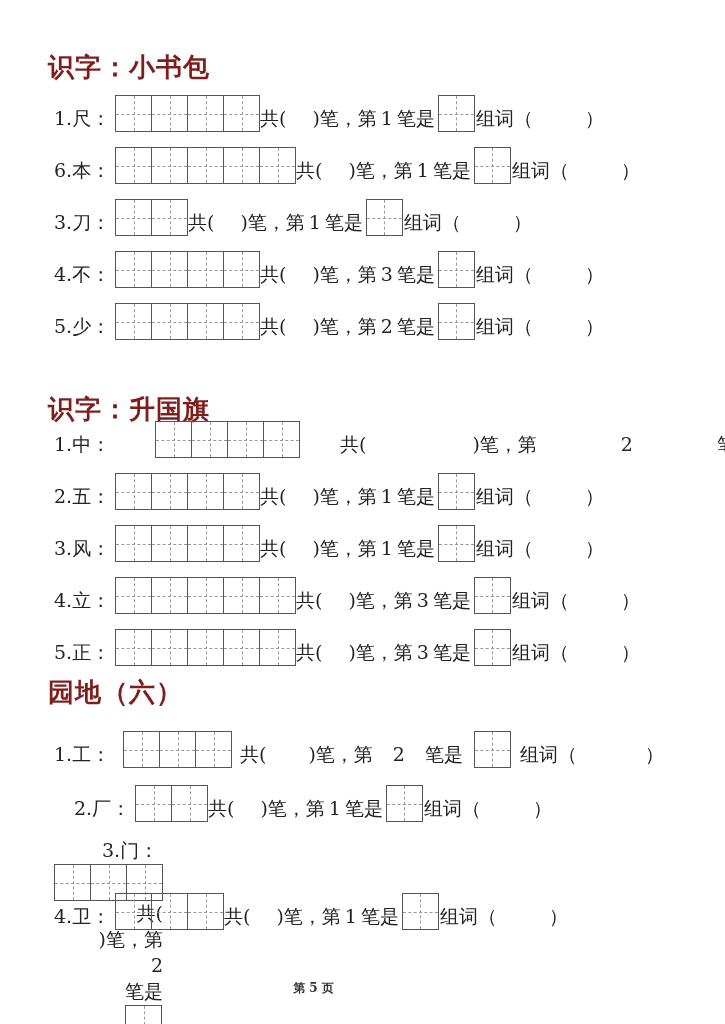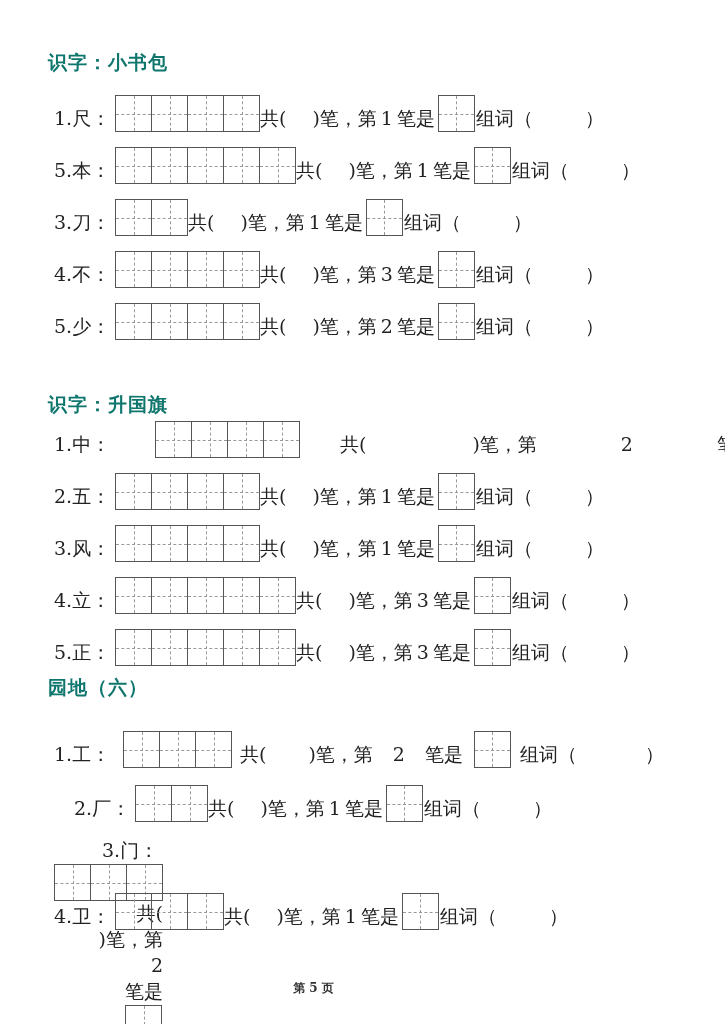--- a/index.html
+++ b/index.html
@@ -4,21 +4,21 @@
 <style>
   html, body { margin: 0; padding: 0; background: #fff; }
   body {
     width: 725px; height: 1024px; position: relative; overflow: hidden;
     font-family: "DejaVu Serif", "Liberation Serif", serif;
     color: #222;
   }
   .section-title {
     position: absolute; left: 48px;
     font-family: "DejaVu Sans", "Liberation Sans", sans-serif;
-    font-weight: bold; font-size: 19px; color: #0f766e; letter-spacing: 1px;
+    font-weight: bold; font-size: 26px; color: #7f1d1d; letter-spacing: 1px;
   }
   .row {
     position: absolute; left: 54px; height: 38px;
     display: flex; align-items: flex-end; font-size: 19px; white-space: nowrap;
   }
   .label { width: 61px; line-height: 24px; padding-bottom: 2px; }
   .grid { display: flex; border: 1.5px solid #555; height: 35px; }
   .cell {
     width: 35px; height: 35px; position: relative; border-left: 1.5px solid #555;
   }
@@ -62,21 +62,21 @@
       <span class="sp"></span>
       <span class="txt">笔是</span>
       <div class="grid onebox">
         <div class="cell"></div>
       </div>
       <span class="txt">组词（</span>
       <span class="wordblank"></span>
       <span class="txt">）</span>
     </div>
     <div class="row" style="top: 146px;">
-      <span class="label">5.本：</span>
+      <span class="label">6.本：</span>
       <div class="grid">
         <div class="cell"></div>
         <div class="cell"></div>
         <div class="cell"></div>
         <div class="cell"></div>
         <div class="cell"></div>
       </div>
       <span class="txt">共(</span>
       <span class="blank"></span>
       <span class="txt">)笔，第</span>

